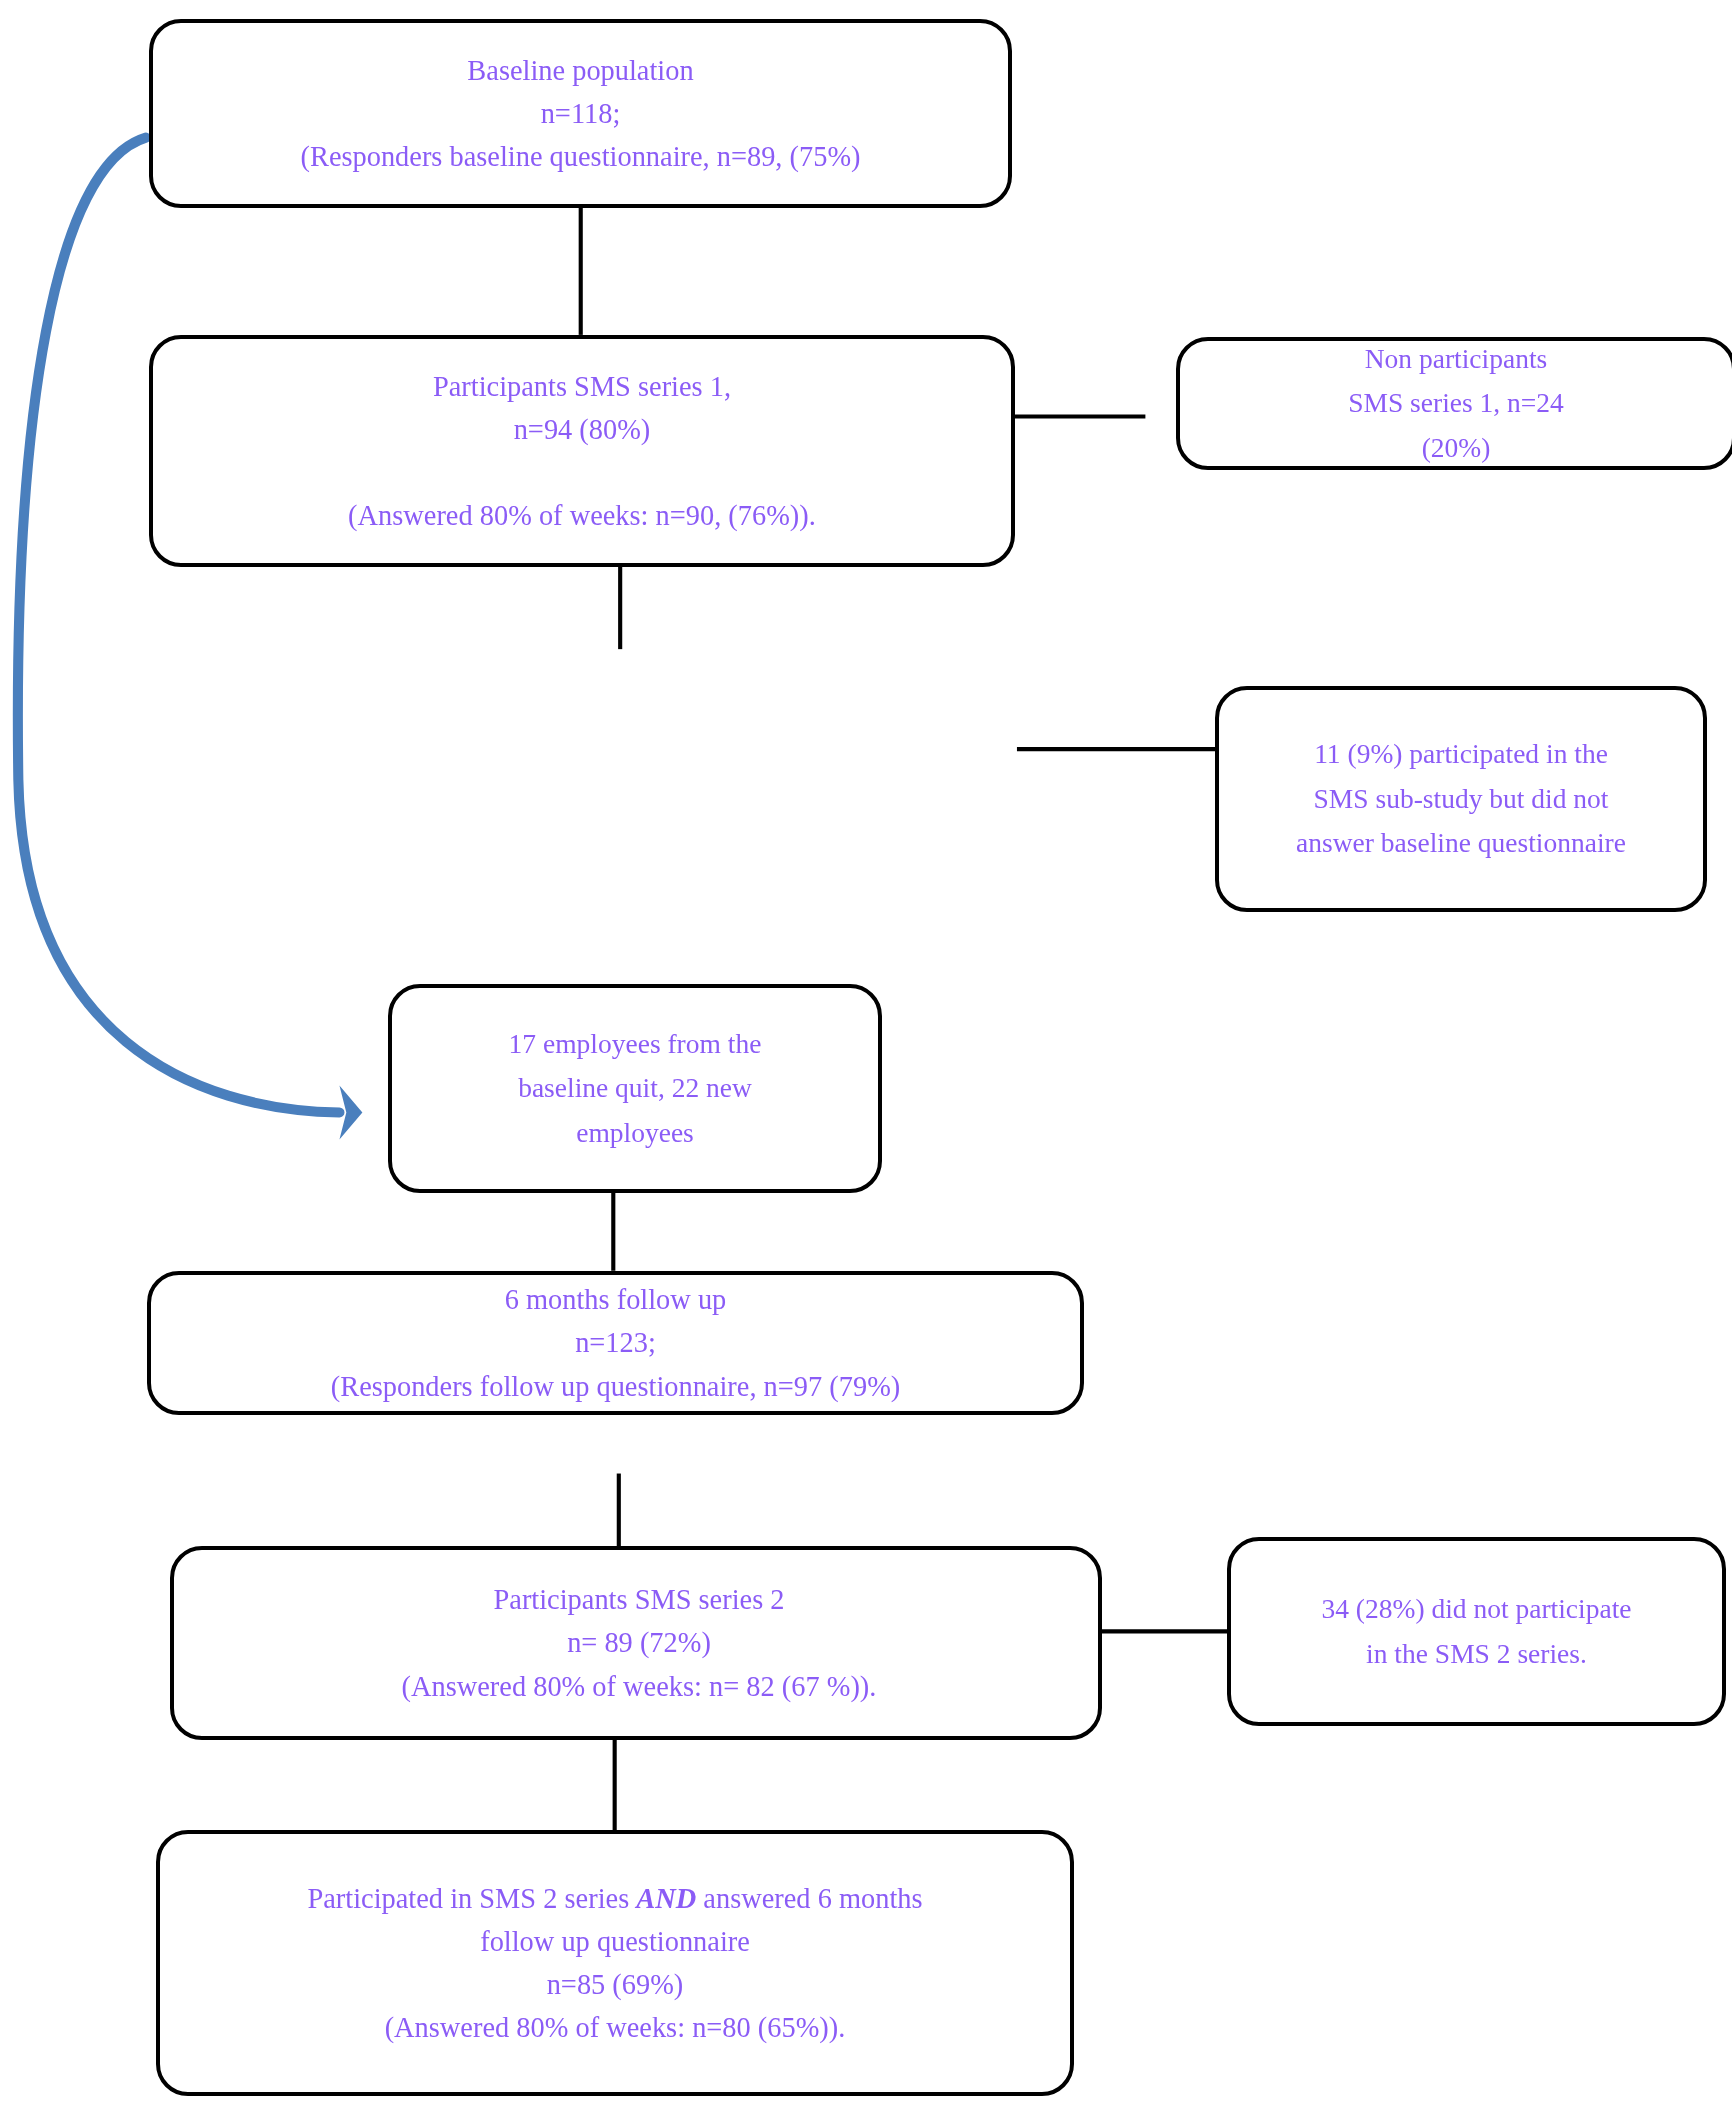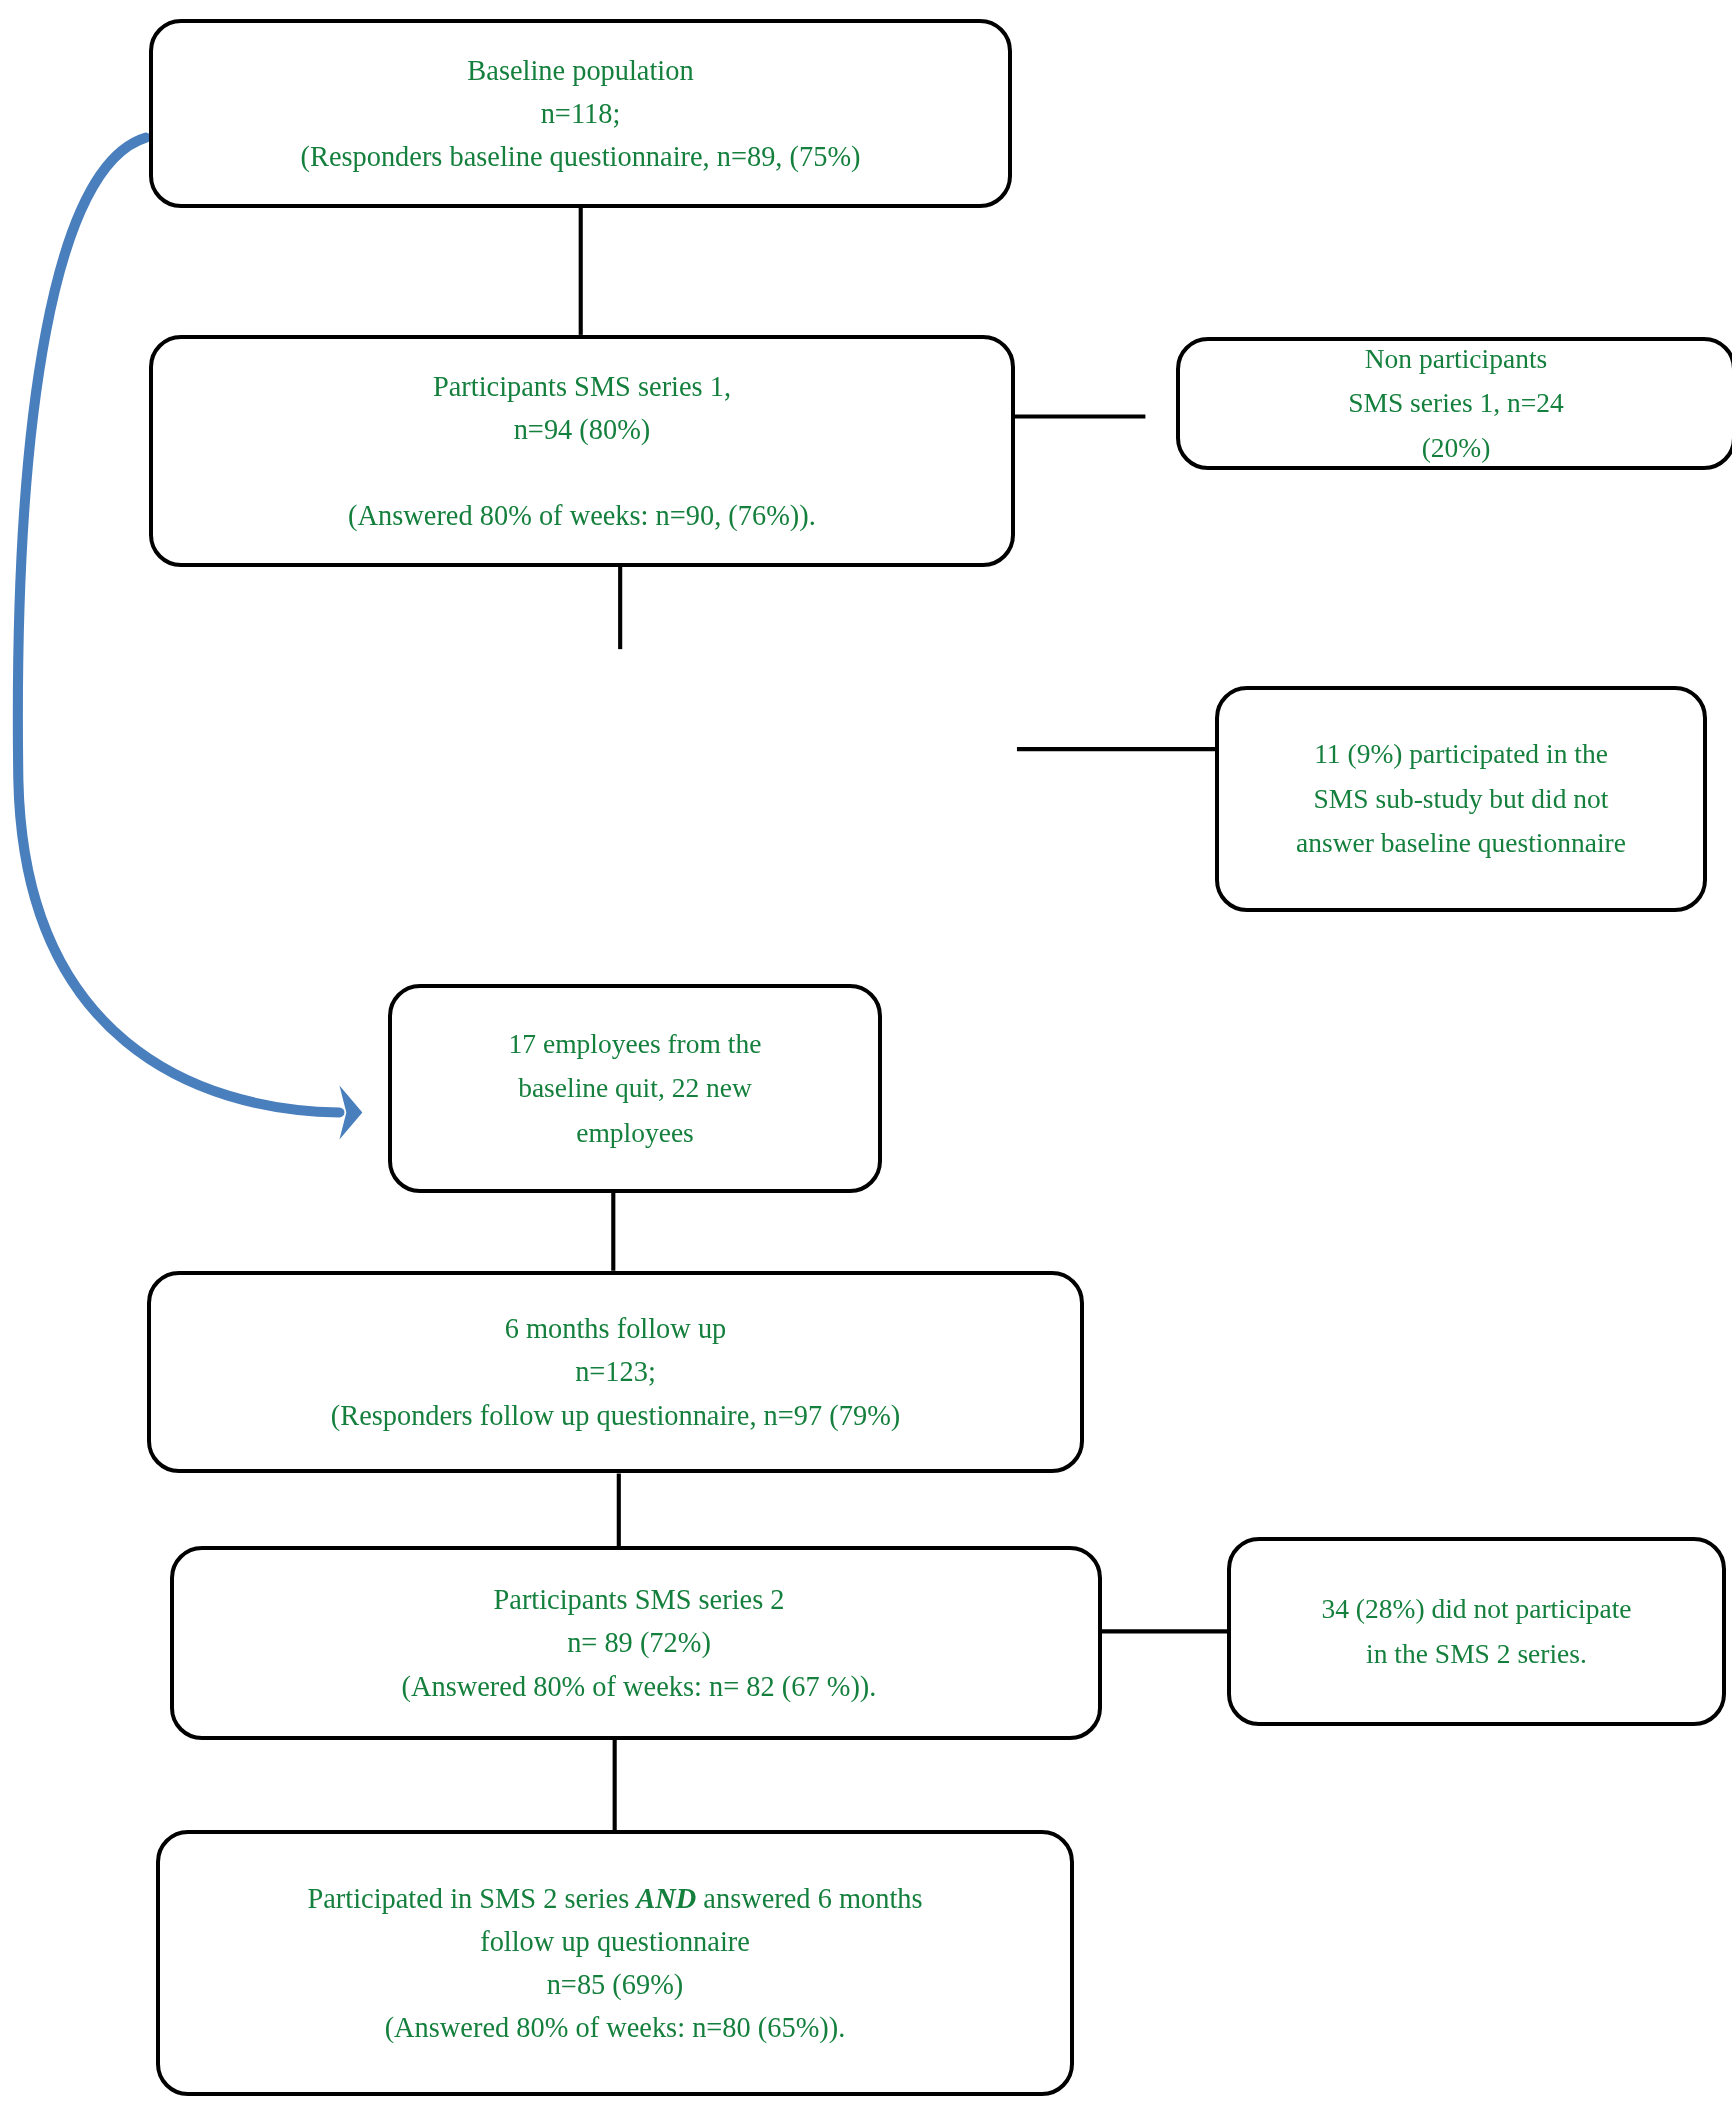--- a/index.html
+++ b/index.html
@@ -36,34 +36,34 @@
     text-align: center;
     z-index: 2;
   }
   .node .txt {
     display: block;
     width: 100%;
     padding: 0 18.3px;
     box-sizing: border-box;
     font-size: 28.4px;
     line-height: 1.52;
-    color: #15803d;
+    color: #8b5cf6;
     white-space: pre-line;
   }
   .node.small .txt { font-size: 27.5px; line-height: 1.62; }
   .emph { font-weight: bold; font-style: italic; }
 
   
   #n-baseline        { left: 149px;  top: 19px;   width: 863px; height: 189px; }
   #n-sms1            { left: 149px;  top: 335px;  width: 866px; height: 232px; }
   #n-nonpart1        { left: 1176px; top: 337px;  width: 560px; height: 133px; }
   #n-sms1-and-base   { left: 161px;  top: 649px; width: 856px; height: 238px; }
   #n-sms1-nobase     { left: 1215px; top: 660px; width: 492px; height: 226px; margin-top: 26px; }
   #n-turnover        { left: 360px;  top: 984px; width: 494px; height: 209px; margin-left: 28px; }
-  #n-followup        { left: 147px;  top: 1271px; width: 937px; height: 202px; }
+  #n-followup        { left: 147px;  top: 1271px; width: 937px; height: 144px; }
   #n-sms2            { left: 170px;  top: 1546px; width: 932px; height: 194px; padding-left: 6px; }
   #n-nonpart2        { left: 1227px; top: 1537px; width: 499px; height: 189px; }
   #n-sms2-and-fu     { left: 156px;  top: 1830px; width: 918px; height: 266px; }
 </style>
 </head>
 <body>
 
 <div id="canvas">
 
   <svg id="edges" viewBox="0 0 3778 4619" preserveAspectRatio="none">

